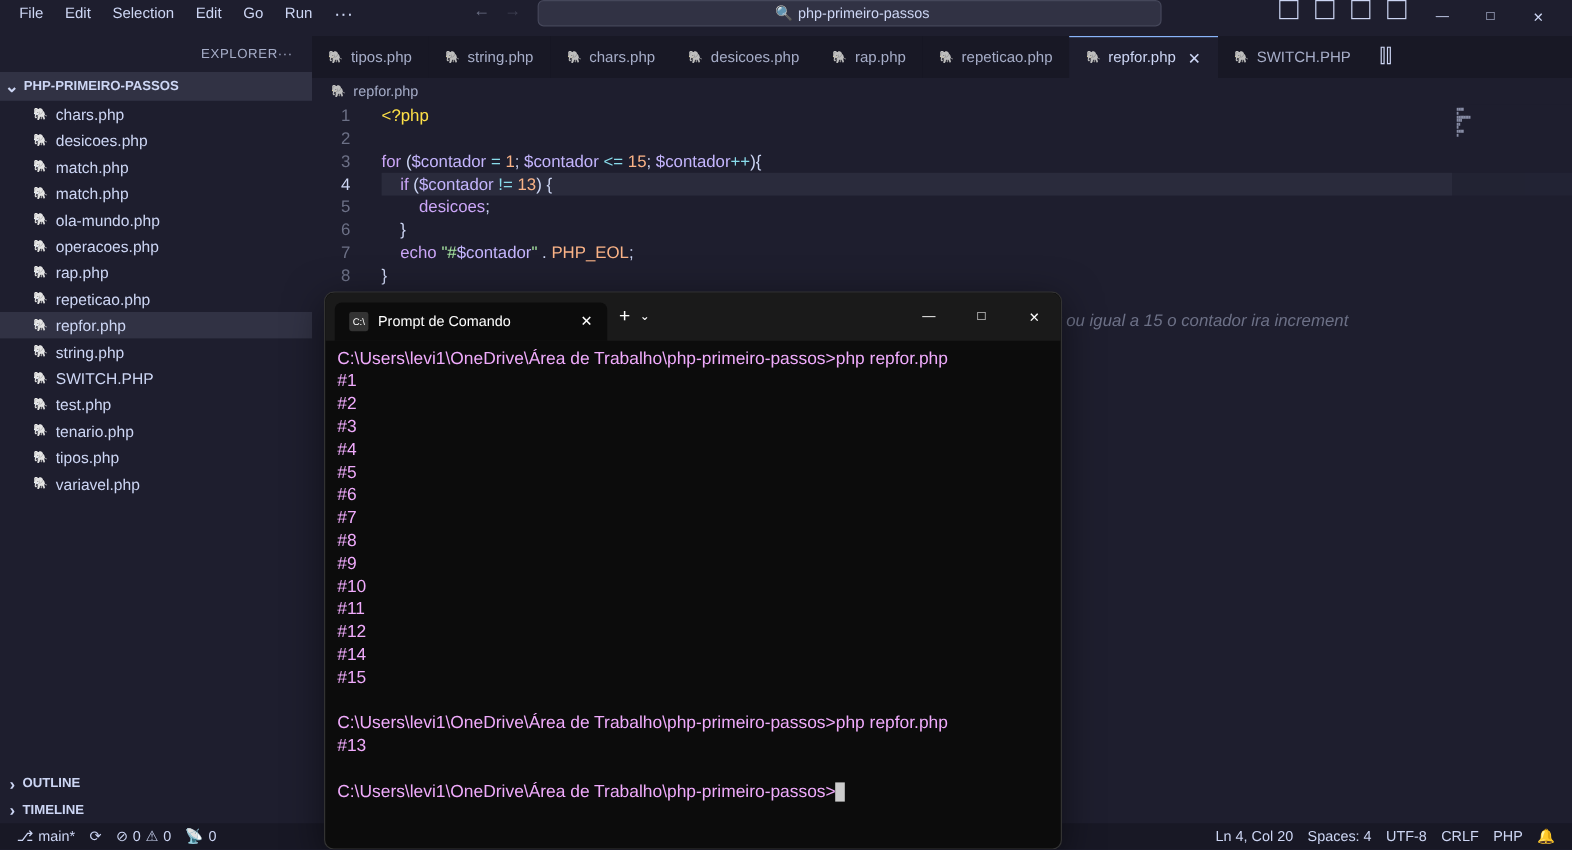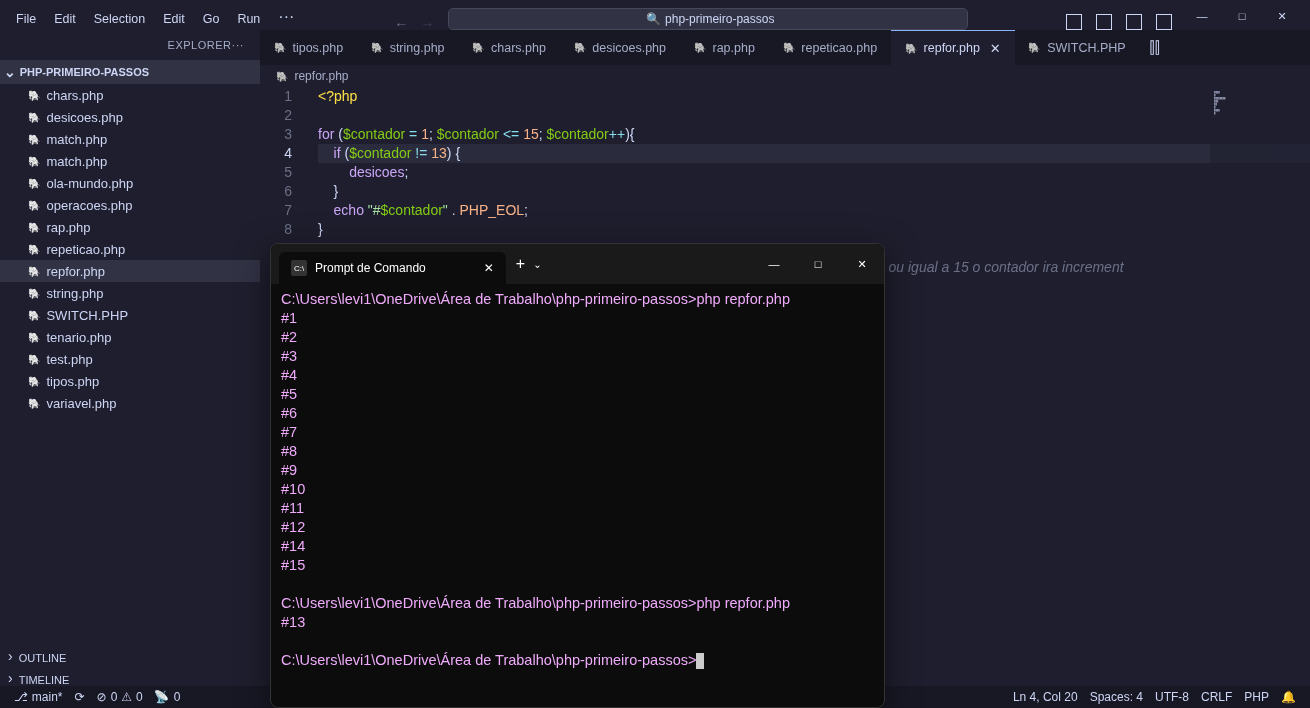--- a/index.html
+++ b/index.html
@@ -1,56 +1,56 @@
 <!DOCTYPE html>
 <html><head>
 <meta charset="utf-8">
 <style>
 *{margin:0;padding:0;box-sizing:border-box;font-family:"Segoe UI",sans-serif}
 body{width:1310px;height:708px;background:#1e1e2e;color:#cdd6f4;overflow:hidden;position:relative}
-.menubar{height:30px;display:flex;align-items:flex-end;padding:0 8px;gap:2px;background:#1e1e2e}
+.menubar{height:30px;display:flex;align-items:flex-start;padding:0 8px;gap:2px;background:#1e1e2e}
 .menu-item{padding:4px 8px;font-size:12.5px;color:#cdd6f4;cursor:pointer;border-radius:4px}
 .menu-dots{padding:4px 8px;color:#cdd6f4;cursor:pointer}
 .nav-arrows{display:flex;gap:12px;margin-left:90px;color:#6c7086}
 .nav-arrow{cursor:pointer;font-size:14px}
 .search-box{flex:1;max-width:520px;margin:0 12px;height:22px;background:#313244;border:1px solid #45475a;border-radius:5px;display:flex;align-items:center;justify-content:center;font-size:12px;color:#cdd6f4}
 .search-box span{margin-left:4px}
 .title-icons{display:flex;gap:14px;margin-left:auto;align-items:center}
 .layout-icon{width:16px;height:16px;border:1px solid #cdd6f4;display:inline-block}
 .win-controls{display:flex;gap:0;margin-left:8px}
 .win-btn{width:40px;height:28px;display:flex;align-items:center;justify-content:center;cursor:pointer;font-size:11px;color:#cdd6f4}
 .main{display:flex;height:calc(100% - 30px - 22px)}
 .sidebar{width:260px;background:#1e1e2e;display:flex;flex-direction:column}
 .explorer-header{height:30px;display:flex;align-items:center;justify-content:flex-end;padding:0 16px;font-size:11px;color:#a6adc8;letter-spacing:0.5px}
 .project-header{height:24px;display:flex;align-items:center;padding:0 4px;font-size:11px;font-weight:600;color:#cdd6f4;background:#313244}
 .project-header::before{content:"⌄";margin-right:4px;font-size:14px}
 .file-list{flex:1;overflow:hidden}
 .file-item{height:22px;display:flex;align-items:center;padding-left:28px;font-size:13px;color:#cdd6f4;cursor:pointer}
 .file-item.active{background:#313244}
 .file-item::before{content:"🐘";margin-right:6px;font-size:10px;filter:hue-rotate(180deg) brightness(1.2)}
-.section-hdr{height:22px;display:flex;align-items:flex-end;padding:0 8px;font-size:11px;font-weight:400;color:#cdd6f4}
+.section-hdr{height:22px;display:flex;align-items:center;padding:0 8px;font-size:11px;font-weight:700;color:#cdd6f4}
 .section-hdr::before{content:"›";margin-right:6px;font-size:14px}
 .editor-area{flex:1;display:flex;flex-direction:column;background:#1e1e2e;position:relative}
 .tabs{height:35px;display:flex;background:#181825;overflow:hidden}
 .tab{height:35px;padding:0 14px;display:flex;align-items:center;font-size:12.5px;color:#a6adc8;background:#181825;gap:6px;cursor:pointer;white-space:nowrap}
 .tab.active{background:#1e1e2e;color:#cdd6f4;border-top:1px solid #89b4fa}
 .tab::before{content:"🐘";font-size:10px}
 .tab .close{margin-left:4px;font-size:13px}
 .tab-more{width:30px;display:flex;align-items:center;justify-content:center;color:#cdd6f4}
 .breadcrumb{height:22px;display:flex;align-items:center;padding:0 16px;font-size:12px;color:#a6adc8}
 .breadcrumb::before{content:"🐘";margin-right:6px;font-size:10px}
 .code-area{flex:1;display:flex;font-family:"Consolas",monospace;font-size:14px;line-height:19px;position:relative}
 .gutter{width:50px;text-align:right;padding-right:18px;color:#6c7086;user-select:none}
 .gutter .ln{height:19px}
 .gutter .ln.cur{color:#cdd6f4}
 .code{flex:1;padding-left:8px}
 .code-line{height:19px;white-space:pre}
 .code-line.cur{background:#2a2b3c}
 .k{color:#cba6f7}
-.v{color:#84cc16}
+.v{color:#c4b5fd}
 .n{color:#fab387}
 .s{color:#a6e3a1}
 .p{color:#fde047}
 .c{color:#cdd6f4}
 .op{color:#89dceb}
 .cm{color:#6c7086;font-style:italic}
 .minimap{position:absolute;right:0;top:0;width:100px;height:100%;background:#1e1e2e;opacity:0.6}
 .minimap-content{padding:4px;font-size:2px;line-height:3px;color:#cdd6f4}
 .terminal-window{position:absolute;left:270px;top:243px;width:615px;height:465px;background:#0c0c0c;border:1px solid #333;border-radius:8px;display:flex;flex-direction:column;box-shadow:0 8px 32px rgba(0,0,0,0.5);z-index:100}
 .term-titlebar{height:40px;background:#1a1a1a;display:flex;align-items:center;border-radius:8px 8px 0 0}
@@ -107,22 +107,22 @@
         <div class="file-item">desicoes.php</div>
         <div class="file-item">match.php</div>
         <div class="file-item">match.php</div>
         <div class="file-item">ola-mundo.php</div>
         <div class="file-item">operacoes.php</div>
         <div class="file-item">rap.php</div>
         <div class="file-item">repeticao.php</div>
         <div class="file-item active">repfor.php</div>
         <div class="file-item">string.php</div>
         <div class="file-item">SWITCH.PHP</div>
+        <div class="file-item">test.php</div>
         <div class="file-item">tenario.php</div>
-        <div class="file-item">test.php</div>
         <div class="file-item">tipos.php</div>
         <div class="file-item">variavel.php</div>
       </div>
     <div class="section-hdr">
         <span>OUTLINE</span>
       </div>
     <div class="section-hdr">
         <span>TIMELINE</span>
       </div>
   </div>

